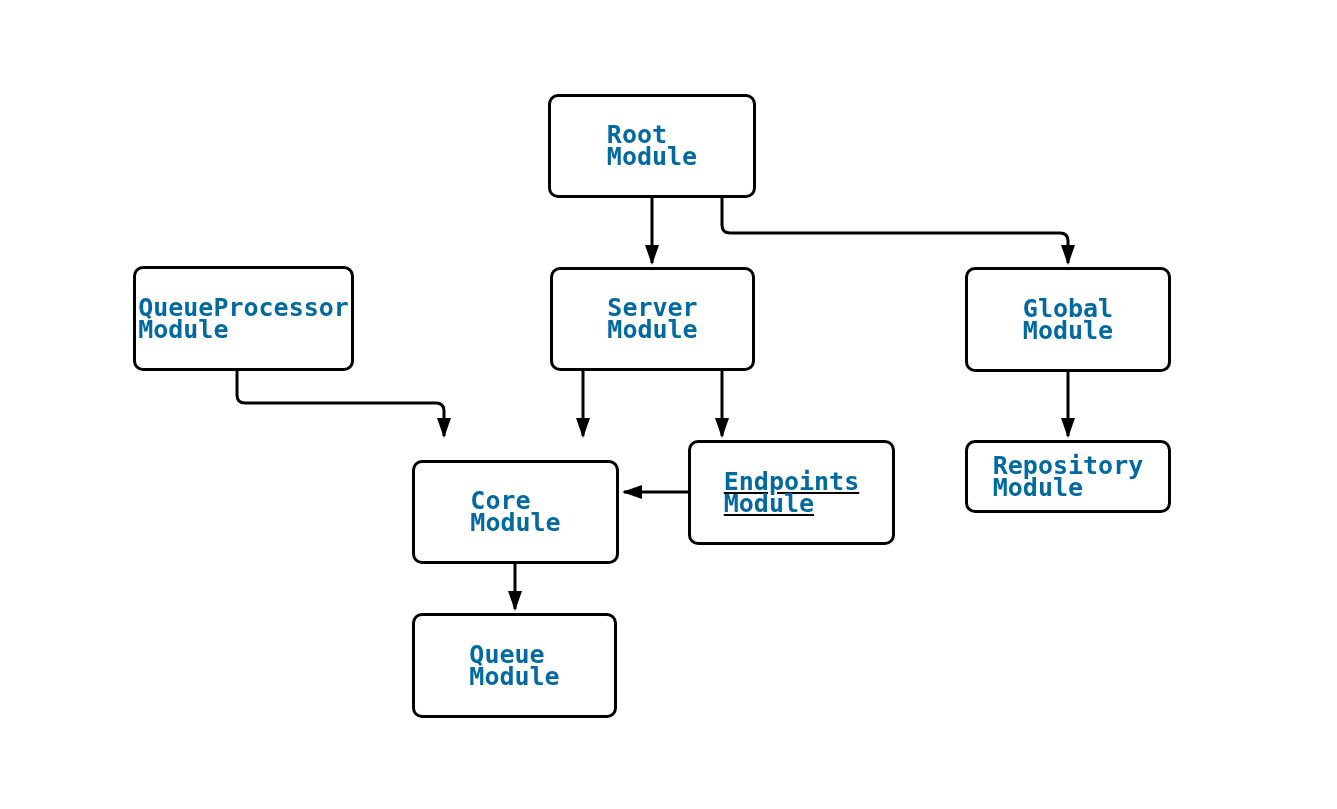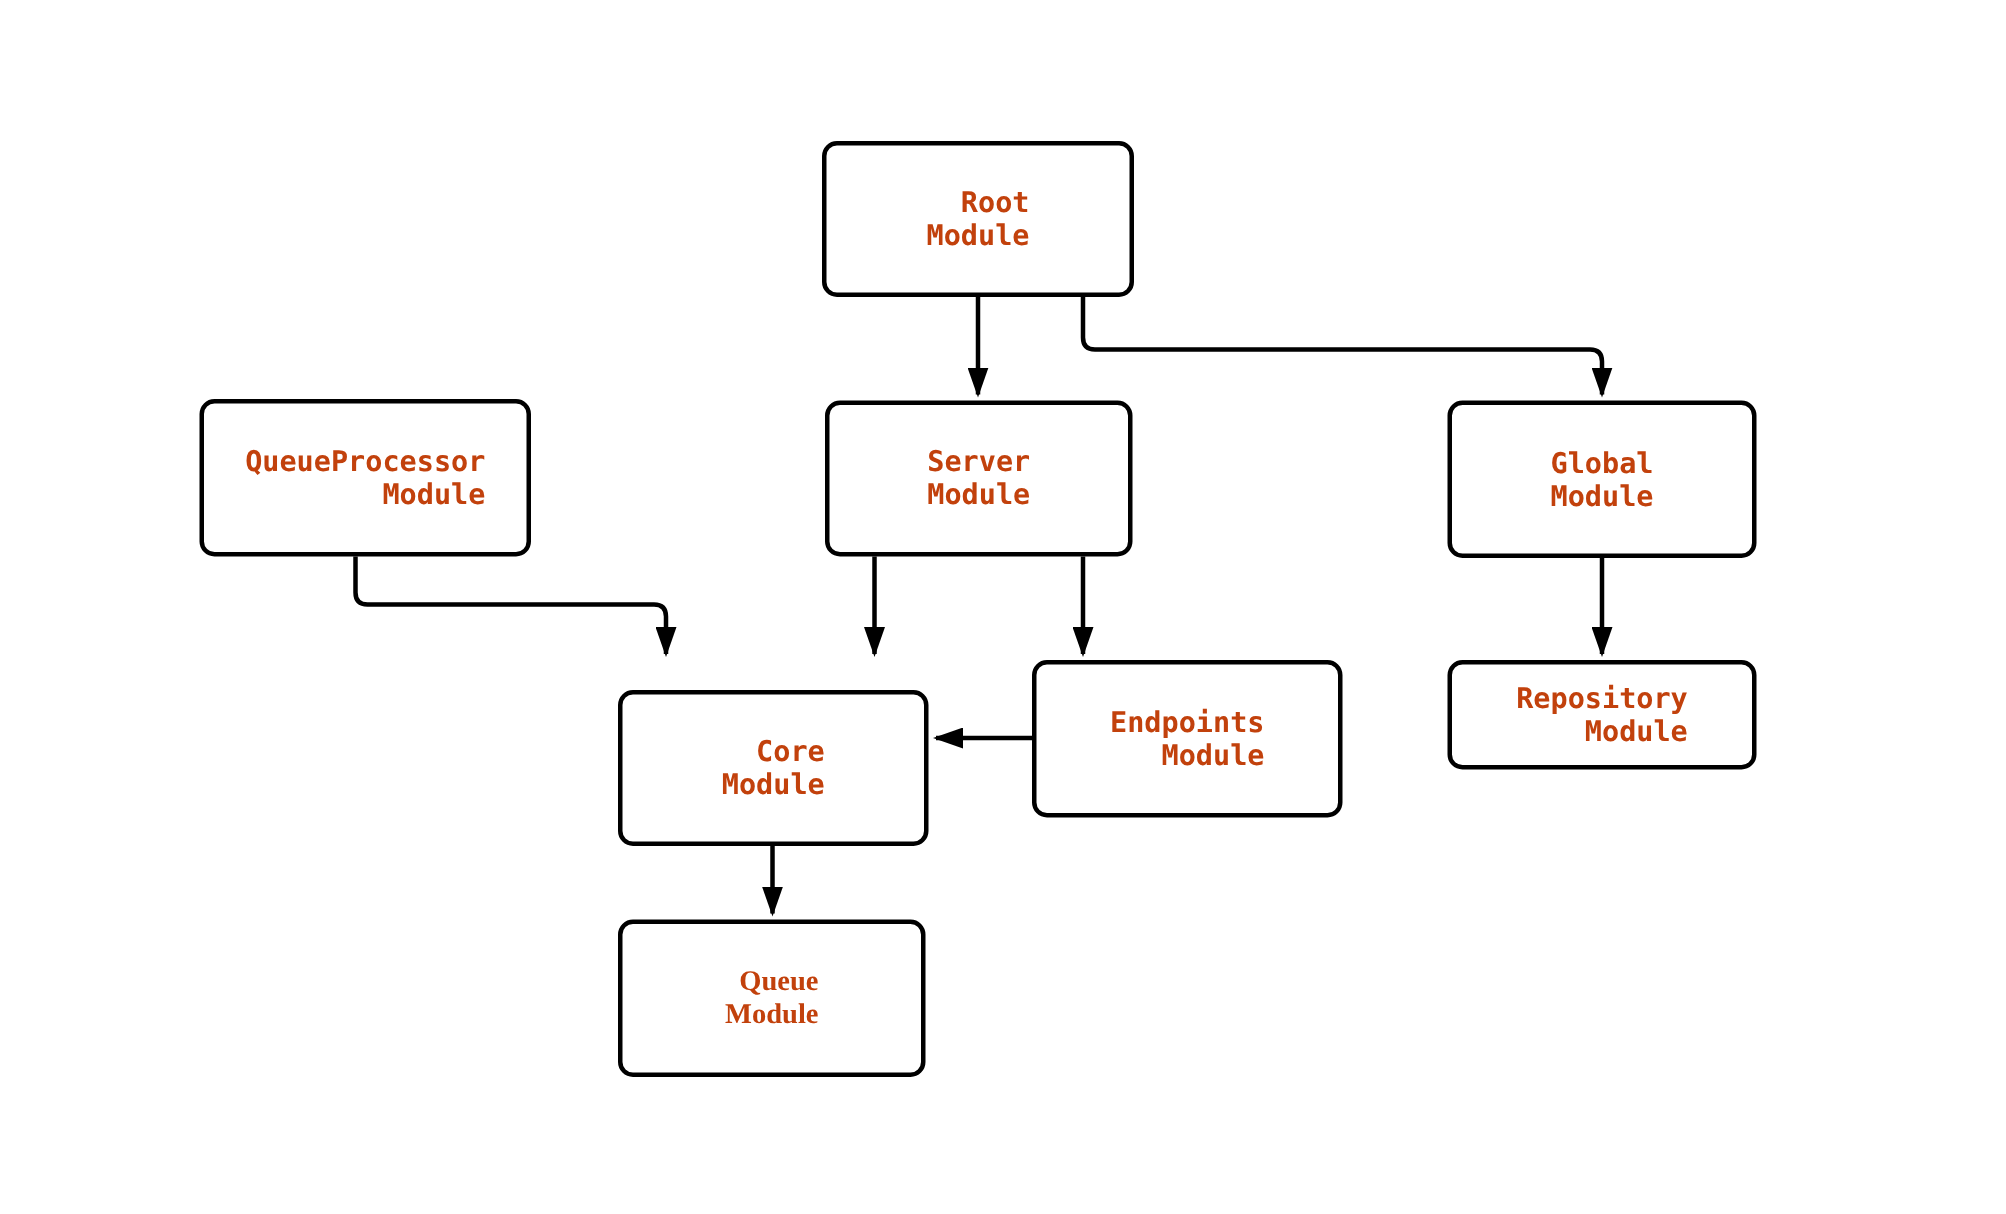--- a/index.html
+++ b/index.html
@@ -26,24 +26,24 @@
     position: absolute;
     box-sizing: border-box;
     background: #ffffff;
     border: 3px solid #000000;
     border-radius: 10px;
     display: flex;
     align-items: center;
     justify-content: center;
   }
   .node-label {
-    font-size: 19px;
+    font-size: 25px;
     font-weight: bold;
-    color: #c2410c;
-    text-align: right;
+    color: #0369a1;
+    text-align: left;
     line-height: 22px;
     white-space: pre-line;
     letter-spacing: 0px;
   }
 </style>
 </head>
 <body>
 
 <div class="canvas">
 
@@ -89,28 +89,28 @@
   <div class="node" style="left:965px; top:267px; width:206px; height:105px;">
     <span class="node-label">Global
 Module</span>
   </div>
 
   <div class="node" style="left:412px; top:460px; width:207px; height:104px;">
     <span class="node-label">Core
 Module</span>
   </div>
 
-  <div class="node" style="left:688px; top:440px; width:207px; height:105px;">
+  <div class="node" style="left:688px; top:440px; width:207px; height:105px;text-decoration:underline;">
     <span class="node-label">Endpoints
 Module</span>
   </div>
 
   <div class="node" style="left:965px; top:440px; width:206px; height:73px;">
     <span class="node-label">Repository
 Module</span>
   </div>
 
-  <div class="node" style="left:412px; top:613px; width:205px; height:105px;font-family:Liberation Serif, serif;">
+  <div class="node" style="left:412px; top:613px; width:205px; height:105px;">
     <span class="node-label">Queue
 Module</span>
   </div>
 
 </div>
 
 </body></html>

